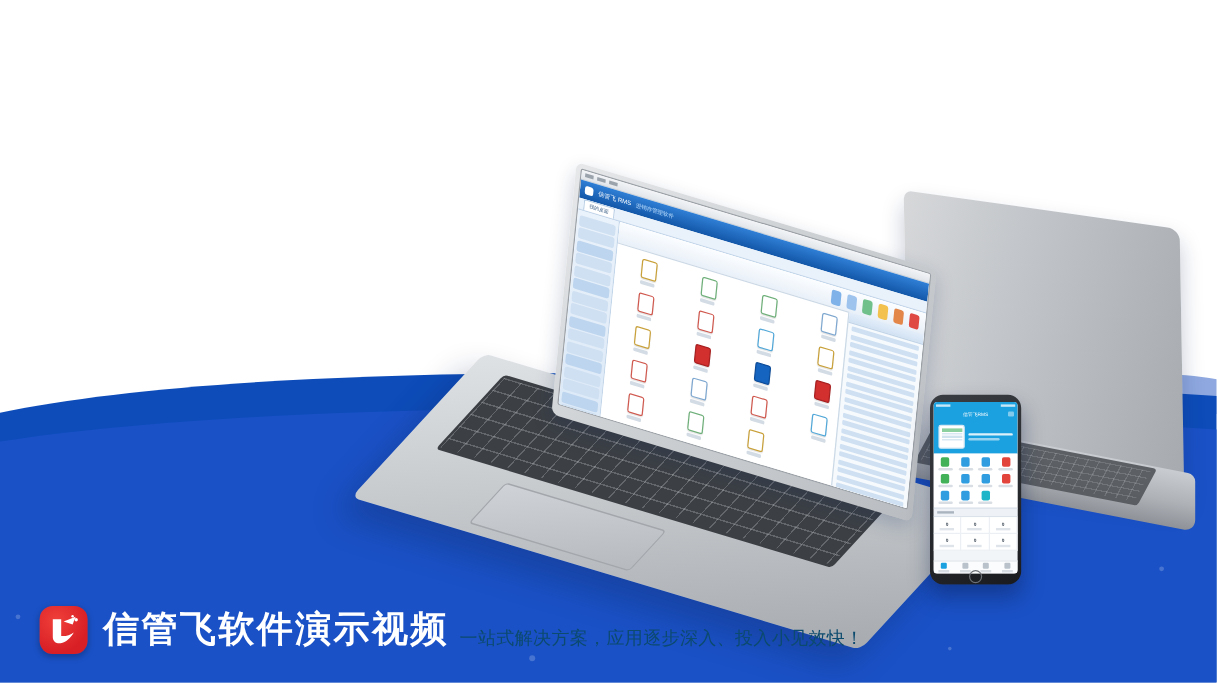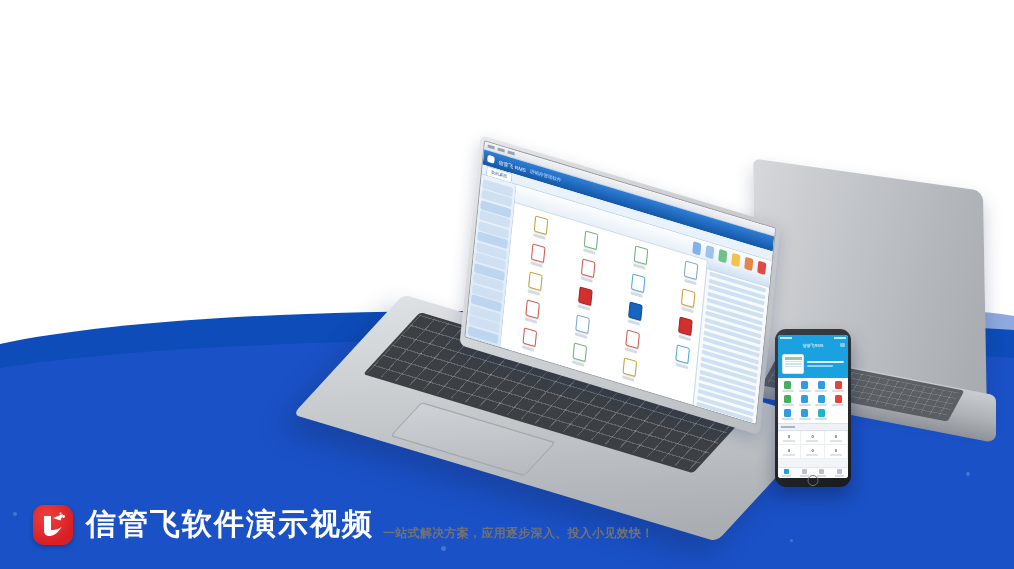--- a/index.html
+++ b/index.html
@@ -230,23 +230,23 @@
     margin-left: 13px;
     color: #ffffff;
     font-size: 30px;
     font-weight: bold;
     letter-spacing: 2px;
     font-family: "Liberation Sans", sans-serif;
     white-space: nowrap;
   }
   .brand-tag {
     margin-left: 9px;
-    color: #737373;
-    font-size: 12px;
-    font-weight: bold;
+    color: #0c4a6e;
+    font-size: 15px;
+    font-weight: normal;
     letter-spacing: .3px;
     white-space: nowrap;
     align-self: flex-end;
     padding-bottom: 3px;
   }
 
   .dot { position: absolute; border-radius: 50%; background: rgba(255,255,255,.20); }
 </style>
 </head>
 <body>

